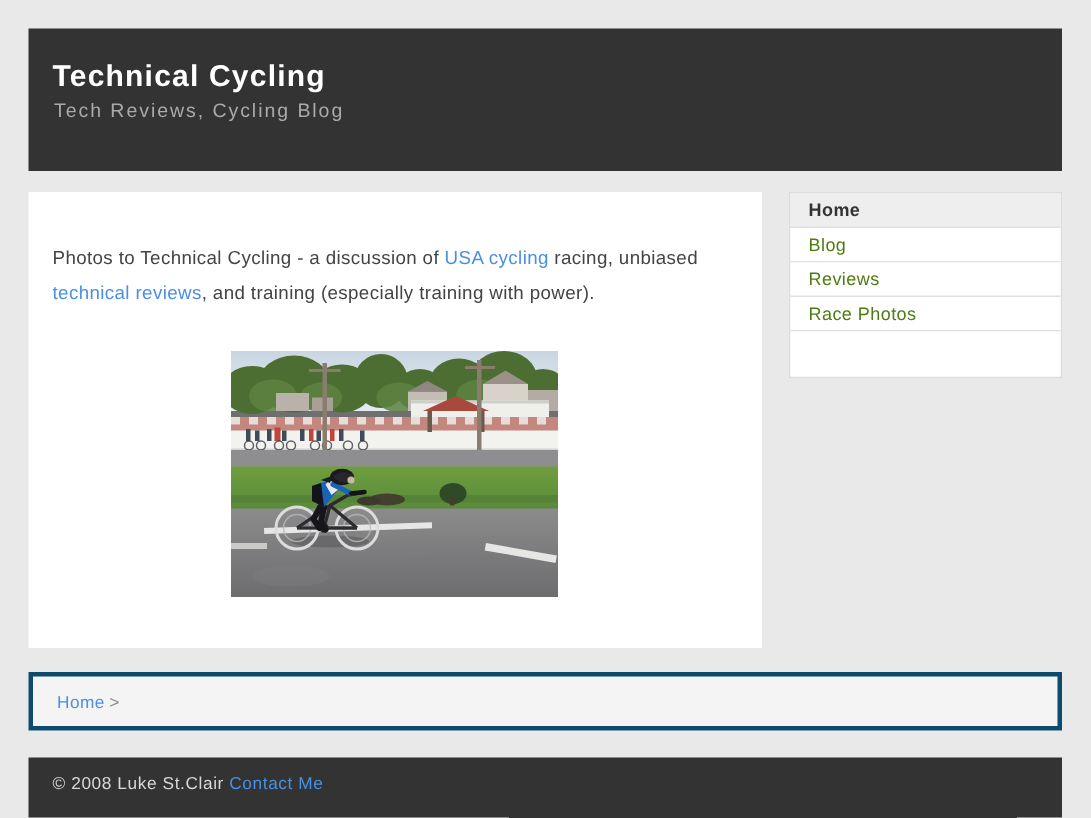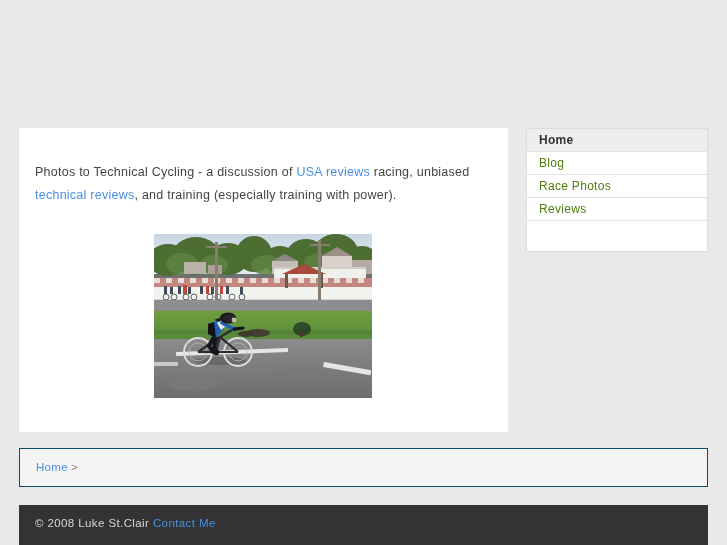--- a/index.html
+++ b/index.html
@@ -123,21 +123,21 @@
   }
 
   
   .breadcrumb-bar {
     position: absolute;
     left: 19px;
     top: 448px;
     width: 689px;
     height: 39px;
     background: #f4f4f4;
-    border: 1px solid #0c4a6e;
+    border: 3px solid #0c4a6e;
     box-sizing: border-box;
   }
   .breadcrumb {
     position: absolute;
     left: 16px;
     top: 12px;
     font-size: 11.5px;
     color: #7a7a7a;
     letter-spacing: 0.3px;
   }
@@ -172,23 +172,27 @@
   .footer-text a {
     color: #4a90e2;
     text-decoration: none;
   }
 </style>
 </head>
 <body>
 
 <div id="page">
 
+  <div class="site-header">
+    <div class="site-title">Technical Cycling</div>
+    <div class="site-tagline">Tech Reviews, Cycling Blog</div>
+  </div>
 
   <div class="content-box">
-    <p class="intro-text"><span>Photos to Technical Cycling - a discussion of </span><a href="#">USA reviews</a><span> racing, unbiased </span><a href="#">technical reviews</a><span>, and training (especially training with power).</span></p>
+    <p class="intro-text"><span>Photos to Technical Cycling - a discussion of </span><a href="#">USA cycling</a><span> racing, unbiased </span><a href="#">technical reviews</a><span>, and training (especially training with power).</span></p>
 
     <div class="photo-frame">
       <svg width="218" height="164" viewBox="0 0 218 164" xmlns="http://www.w3.org/2000/svg">
         <defs>
           <linearGradient id="skyg" x1="0" y1="0" x2="0" y2="1">
             <stop offset="0%" stop-color="#c9d6e2"></stop>
             <stop offset="100%" stop-color="#e3eaf0"></stop>
           </linearGradient>
           <linearGradient id="roadg" x1="0" y1="0" x2="0" y2="1">
             <stop offset="0%" stop-color="#8b8b8c"></stop>
@@ -352,22 +356,22 @@
         <circle cx="80" cy="86" r="2.4" fill="#c8b9a6"></circle>
 
         <path d="M68 83 L60 86 L66 88 Z" fill="#1a1a1f"></path>
       </svg>
     </div>
   </div>
 
   <nav class="sidebar">
     <div class="nav-item active">Home</div>
     <div class="nav-item">Blog</div>
+    <div class="nav-item">Reviews</div>
     <div class="nav-item">Race Photos</div>
-    <div class="nav-item">Reviews</div>
     <div class="nav-item spacer"></div>
   </nav>
 
   <div class="breadcrumb-bar">
     <div class="breadcrumb"><a href="#">Home</a><span class="sep">&gt;</span></div>
   </div>
 
   <div class="site-footer">
     <div class="footer-text"><span>© 2008 Luke St.Clair </span><a href="#">Contact Me</a></div>
   </div>

